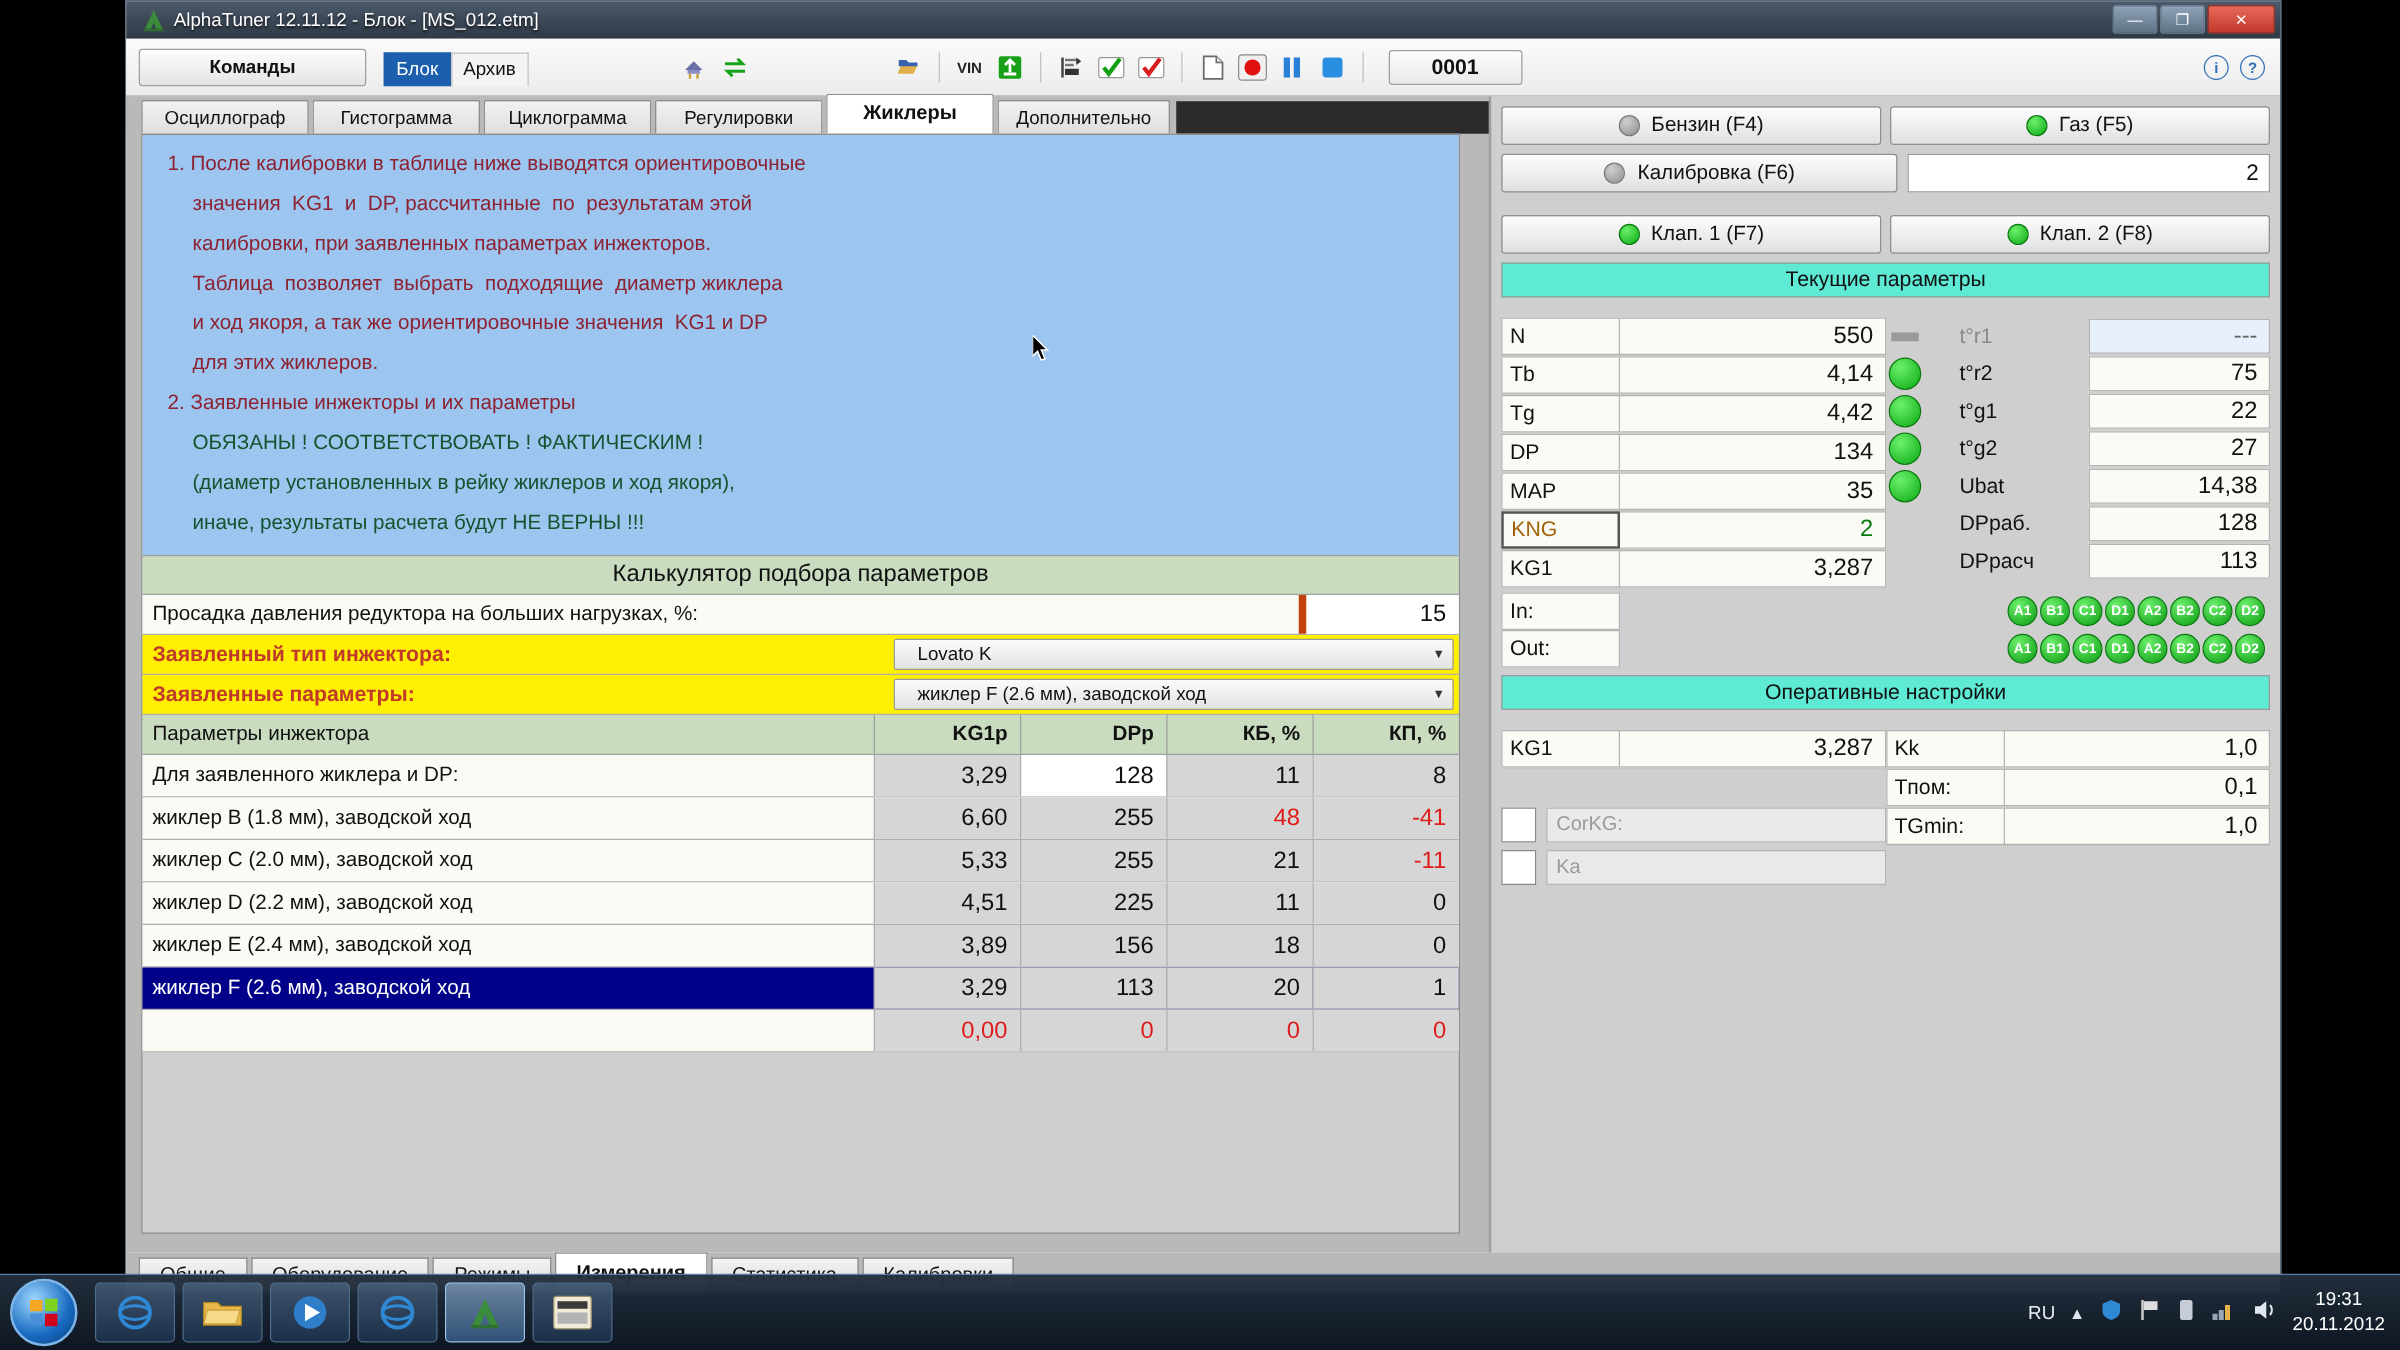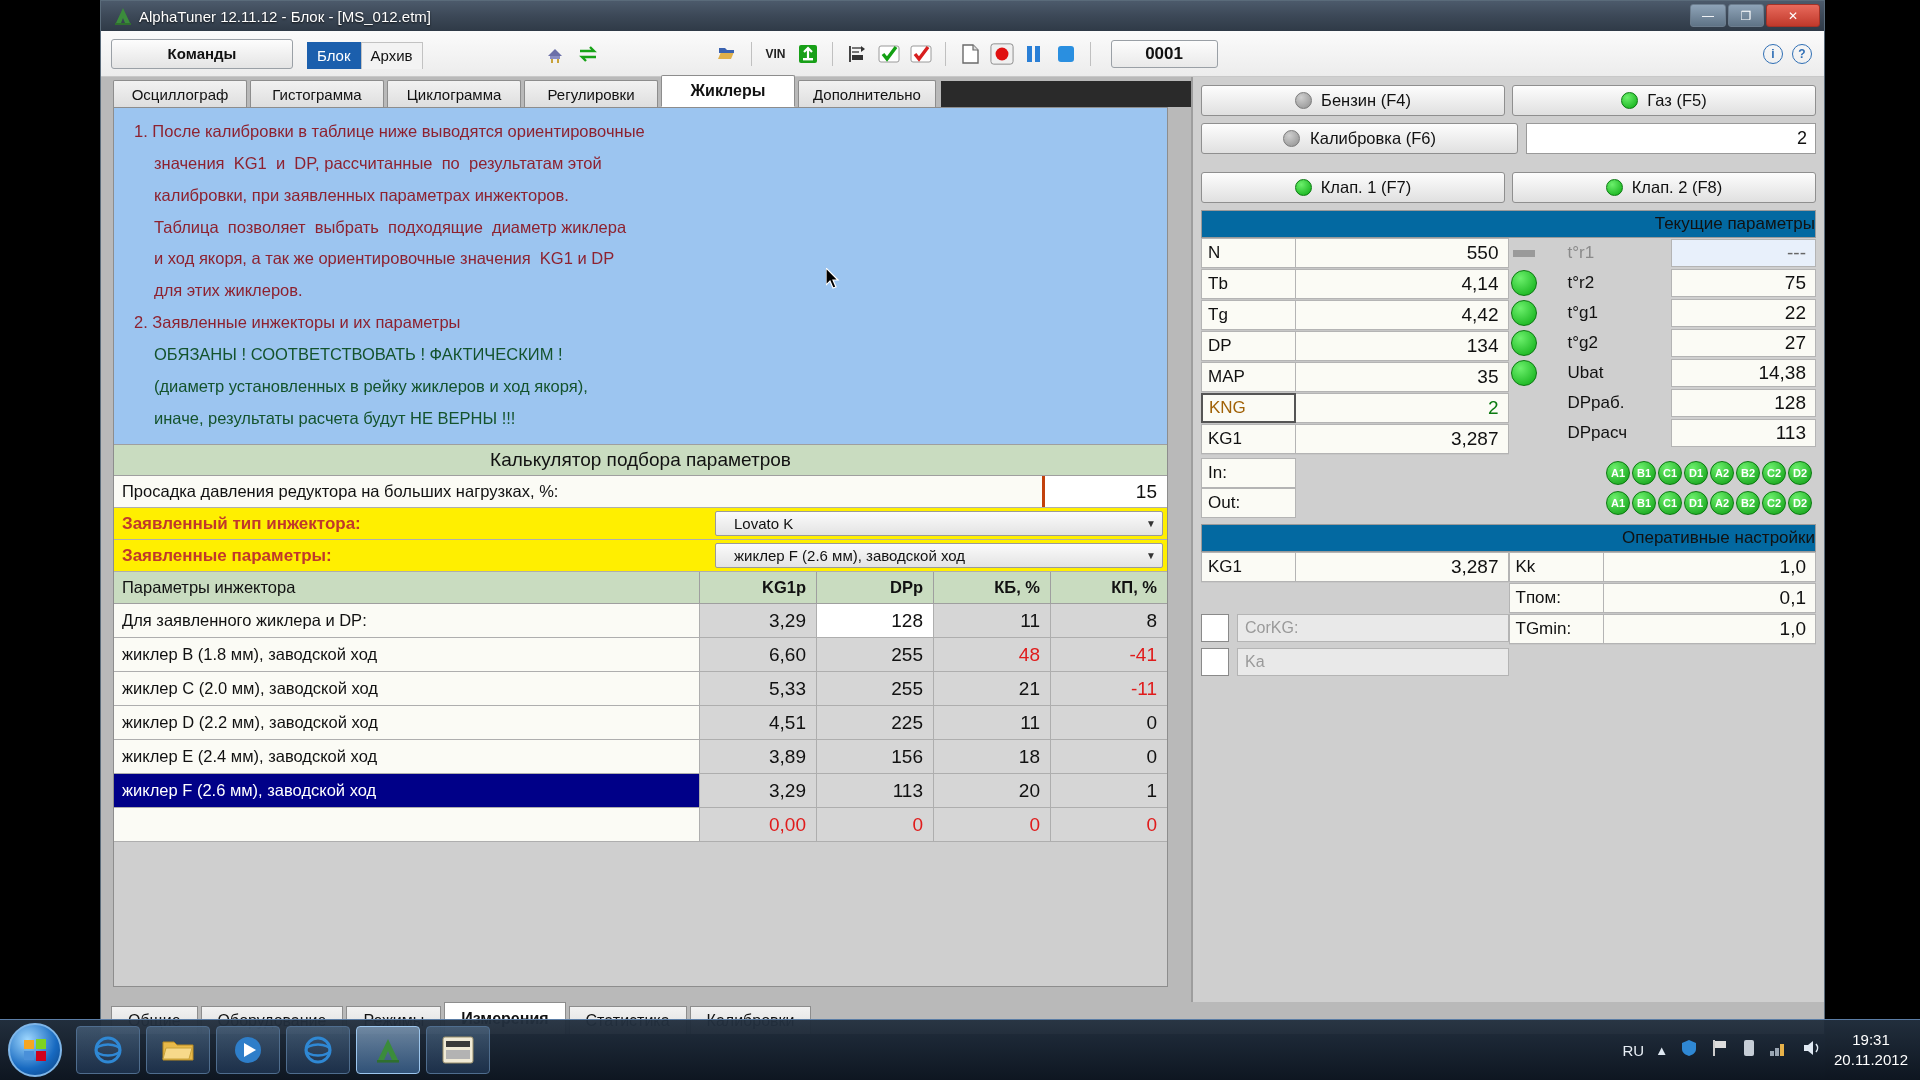--- a/index.html
+++ b/index.html
@@ -67,21 +67,21 @@
   .notes{background:#9cc5f0;padding:8px 0 10px 0;}
   .note-line{font-size:16.5px;color:#8d2230;line-height:1.93;padding-left:20px;white-space:pre;}
   .note-line.ind{padding-left:40px;}
   .note-line.red{color:#14532d;}
 
   .calc-title{background:#c9dcc0;border:1px solid #9f9f9f;border-left:none;border-right:none;
     text-align:center;font-size:19px;color:#111;padding:4px 0;}
   .row{display:flex;border-bottom:1px solid #aeaeae;background:#fbfbf5;min-height:31px;align-items:stretch;}
   .row .lbl{flex:1;display:flex;align-items:center;padding-left:8px;font-size:16.5px;color:#111;}
   .row .val{width:112px;display:flex;align-items:center;justify-content:flex-end;padding-right:10px;
-    font-size:19px;color:#111;background:#fff;border-left:3px solid #c2410c;}
+    font-size:19px;color:#111;background:#fff;border-left:6px solid #c2410c;}
   .row.yellow{background:#ffef00;}
   .row.yellow .lbl{font-weight:bold;color:#c0392b;font-size:17px;}
   .combo{width:428px;margin:3px 4px 3px 0;border:1px solid #9a9a9a;border-radius:2px;
     background:linear-gradient(180deg,#fbfbfb,#e3e3e3);display:flex;align-items:center;
     font-size:15px;color:#111;padding-left:18px;position:relative;}
   .combo .arrow{position:absolute;right:6px;font-size:10px;color:#333;}
   .hdrrow{display:flex;background:#c9dcc0;border-bottom:1px solid #9f9f9f;min-height:31px;}
   .hdrrow .lbl{flex:1;display:flex;align-items:center;padding-left:8px;font-size:16.5px;color:#111;}
   .hdrrow .c{width:106px;display:flex;align-items:center;justify-content:flex-end;
     padding-right:10px;font-size:16.5px;font-weight:bold;color:#111;border-left:1px solid #9f9f9f;}
@@ -103,22 +103,22 @@
     justify-content:center;gap:9px;font-size:16.5px;color:#111;}
   .led{width:15px;height:15px;border-radius:50%;border:1px solid #7b7b7b;}
   .led.gray{background:radial-gradient(circle at 35% 30%,#cfcfcf,#8f8f8f);}
   .led.green{background:radial-gradient(circle at 35% 30%,#6cf06c,#0aaa12);border-color:#0a7a10;}
   .calrow{display:flex;gap:8px;margin-bottom:18px;}
   .calbtn{width:315px;height:29px;border:1px solid #8f8f8f;border-radius:3px;
     background:linear-gradient(180deg,#fdfdfd,#e0e0e0);display:flex;align-items:center;
     justify-content:center;gap:10px;font-size:16.5px;color:#111;}
   .calnum{flex:1;height:29px;background:#fff;border:1px solid #9a9a9a;display:flex;
     align-items:center;justify-content:flex-end;padding-right:8px;font-size:18px;color:#111;}
-  .secthdr{background:#0369a1;border:1px solid #9a9a9a;text-align:right;font-size:17px;
-    color:#111;padding:3px 0;margin-bottom:0;}
+  .secthdr{background:#5eead4;border:1px solid #9a9a9a;text-align:center;font-size:17px;
+    color:#111;padding:3px 0;margin-bottom:16px;}
   .grid2{display:flex;gap:0;}
   .col{flex:1;}
   .prow{display:flex;border-bottom:1px solid #c6c6c6;}
   .cellk{width:95px;background:#fbfbf5;border:1px solid #b4b4b4;font-size:17px;color:#111;
     padding:3px 0 3px 6px;box-sizing:border-box;height:30px;display:flex;align-items:center;}
   .cellv{flex:1;background:#fbfbf5;border:1px solid #b4b4b4;border-left:none;font-size:19px;color:#111;
     display:flex;align-items:center;justify-content:flex-end;padding-right:9px;height:30px;box-sizing:border-box;}
   .cellk.dim{color:#a16207;border:2px solid #555;}
   .cellv.green{color:#0a7a10;}
   .ledcell{width:30px;display:flex;align-items:center;justify-content:center;height:30px;}

